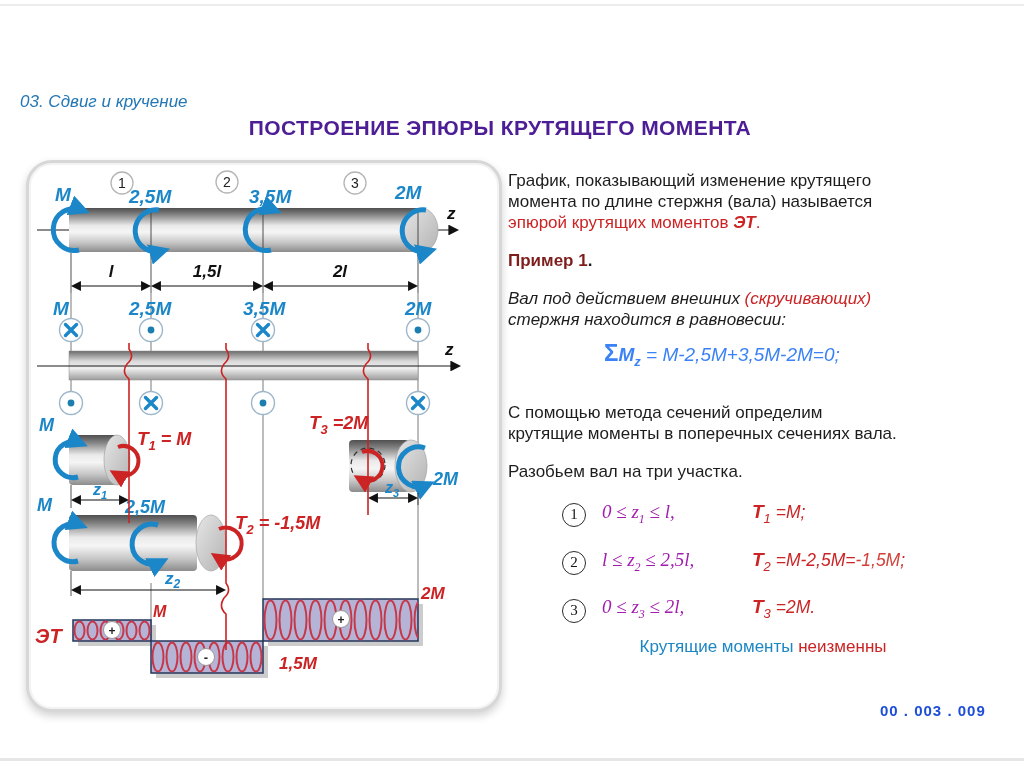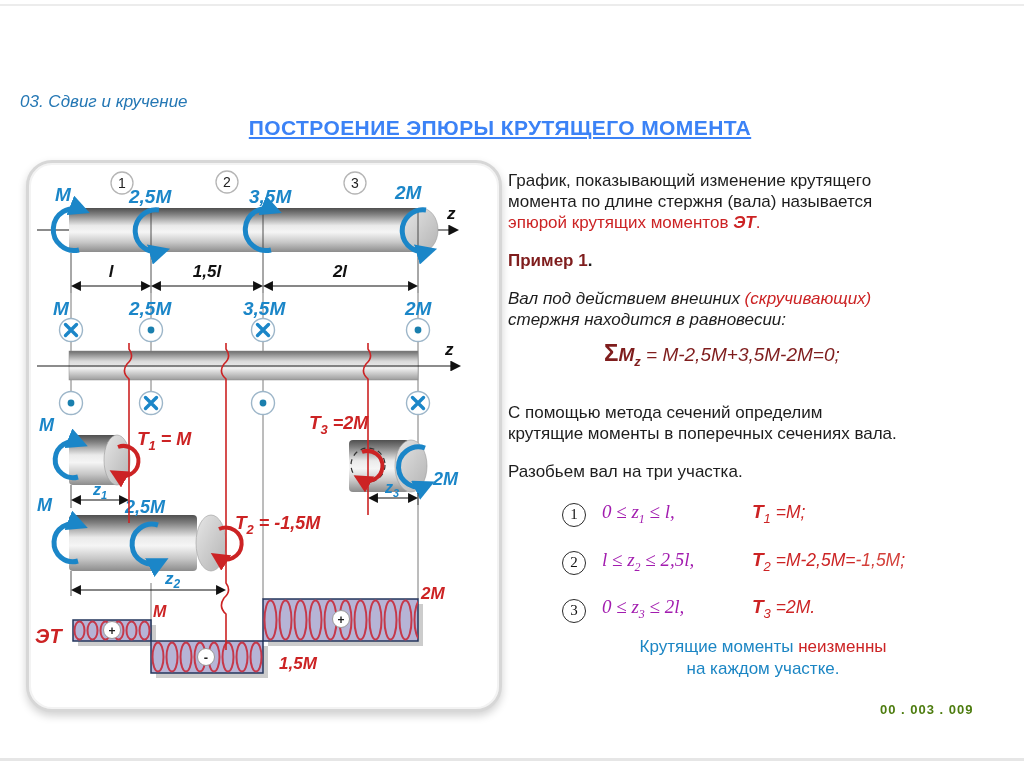--- a/index.html
+++ b/index.html
@@ -9,39 +9,39 @@
   }
   .edge{position:absolute;left:0;width:1024px;background:#ececec;}
   .edge.top{top:4px;height:2px;}
   .edge.bottom{top:758px;height:3px;background:#e6e6e6;}
   .breadcrumb{
     position:absolute;left:20px;top:92px;font-size:17px;font-style:italic;
     color:#2477b4;
   }
   .title{
     position:absolute;left:0;top:116px;width:1000px;text-align:center;
-    font-size:21px;font-weight:bold;color:#3b82f6;letter-spacing:.4px;text-decoration:underline;
+    font-size:21px;font-weight:bold;color:#4c1d95;letter-spacing:.4px;
   }
   .panel{
     position:absolute;left:26px;top:160px;width:470px;height:546px;
     background:#fff;border:3px solid #d7d7d7;border-radius:26px;
     box-shadow:0 4px 8px rgba(0,0,0,.18), inset 0 0 0 2px #f3f3f3;
   }
   .panel svg{position:absolute;left:0;top:0;}
   .rcol{
     position:absolute;left:508px;top:170px;width:470px;
     font-size:17px;line-height:21px;color:#1d1d1d;
   }
   .rcol .red{color:#cc2324;}
   .rcol .et{font-weight:bold;font-style:italic;}
   .example{margin-top:17px;font-weight:bold;}
   .example .red{color:#7f1d1d;}
   .p2{margin-top:17px;font-style:italic;}
   .formula{
-    margin-top:12px;padding-left:96px;color:#7f1d1d;font-style:italic;
+    margin-top:12px;padding-left:96px;color:#3b82f6;font-style:italic;
     font-size:19px;
   }
   .formula .sigma{font-style:normal;font-weight:bold;font-size:24px;}
   .formula .fm{font-weight:bold;}
   .formula sub{font-weight:bold;font-size:13px;}
   .p3{margin-top:30px;}
   .p4{margin-top:17px;}
   .items{margin-top:12px;}
   .item{display:flex;align-items:baseline;margin-top:19px;padding-left:54px;}
   .cnum{
@@ -57,22 +57,22 @@
   .res{color:#cc2324;font-size:17.5px;font-style:italic;}
   .res .tlead{font-weight:bold;font-size:19px;}
   .res sub{font-size:13px;}
   .res .hl{color:#d4403a;}
   .note{
     position:absolute;left:583px;top:636px;width:360px;
     font-size:17px;line-height:22px;color:#1c86c4;text-align:center;
   }
   .note .red{color:#cc2324;}
   .slidenum{
-    position:absolute;left:880px;top:702px;font-size:13px;font-weight:bold;
-    color:#4d7c0f;letter-spacing:1px;
+    position:absolute;left:880px;top:702px;font-size:15px;font-weight:bold;
+    color:#1d4ed8;letter-spacing:1px;
   }
 </style>
 </head>
 <body>
 
 <div class="edge top"></div>
 <div class="edge bottom"></div>
 
 <div class="breadcrumb">03. Сдвиг и кручение</div>
 <div class="title">ПОСТРОЕНИЕ ЭПЮРЫ КРУТЯЩЕГО МОМЕНТА</div>
@@ -301,16 +301,15 @@
     <div class="item">
       <span class="cnum">3</span>
       <span class="cond"><span>0 ≤ z</span><sub>3</sub><span> ≤ 2l,</span></span>
       <span class="res"><span class="tlead">T</span><sub>3</sub><span> =2M.</span><span class="hl"></span><span></span></span>
     </div>
   </div>
 </div>
 
 <div class="note">
   <div><span>Крутящие моменты </span><span class="red">неизменны</span></div>
-  <div><span>на каждом участке.</span></div>
 </div>
 
 <div class="slidenum">00 . 003 . 009</div>
 
 </body></html>

